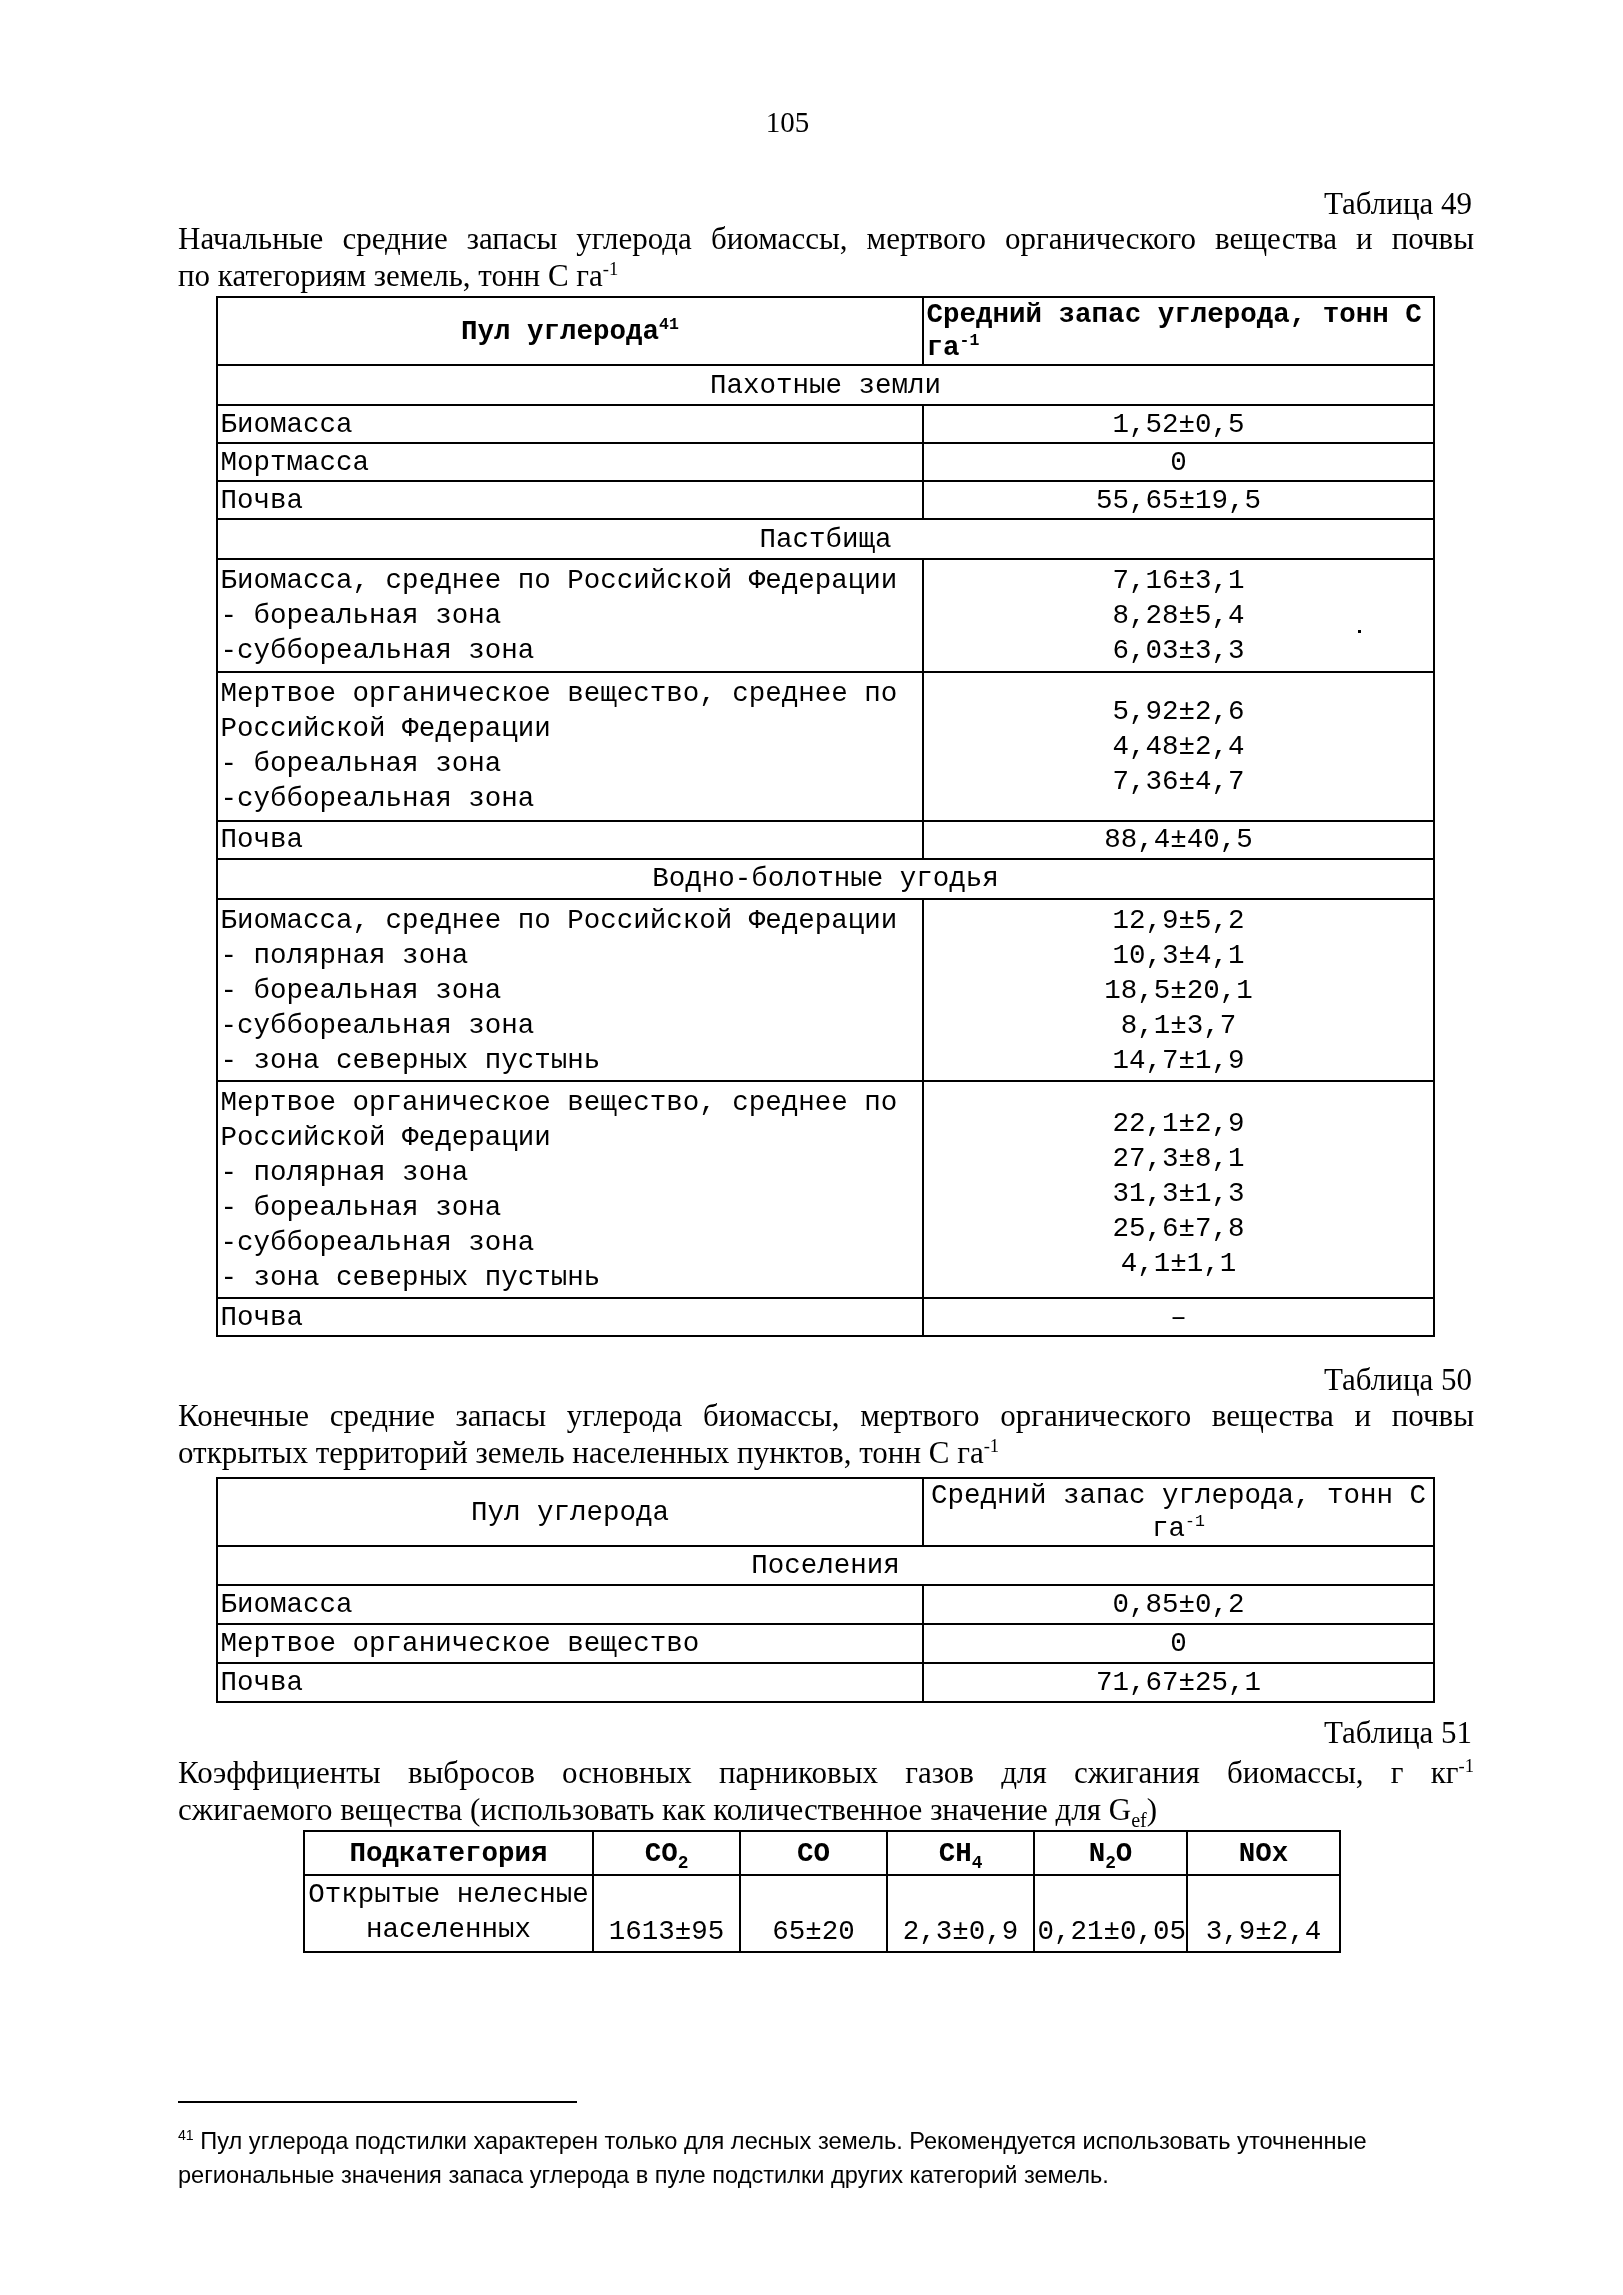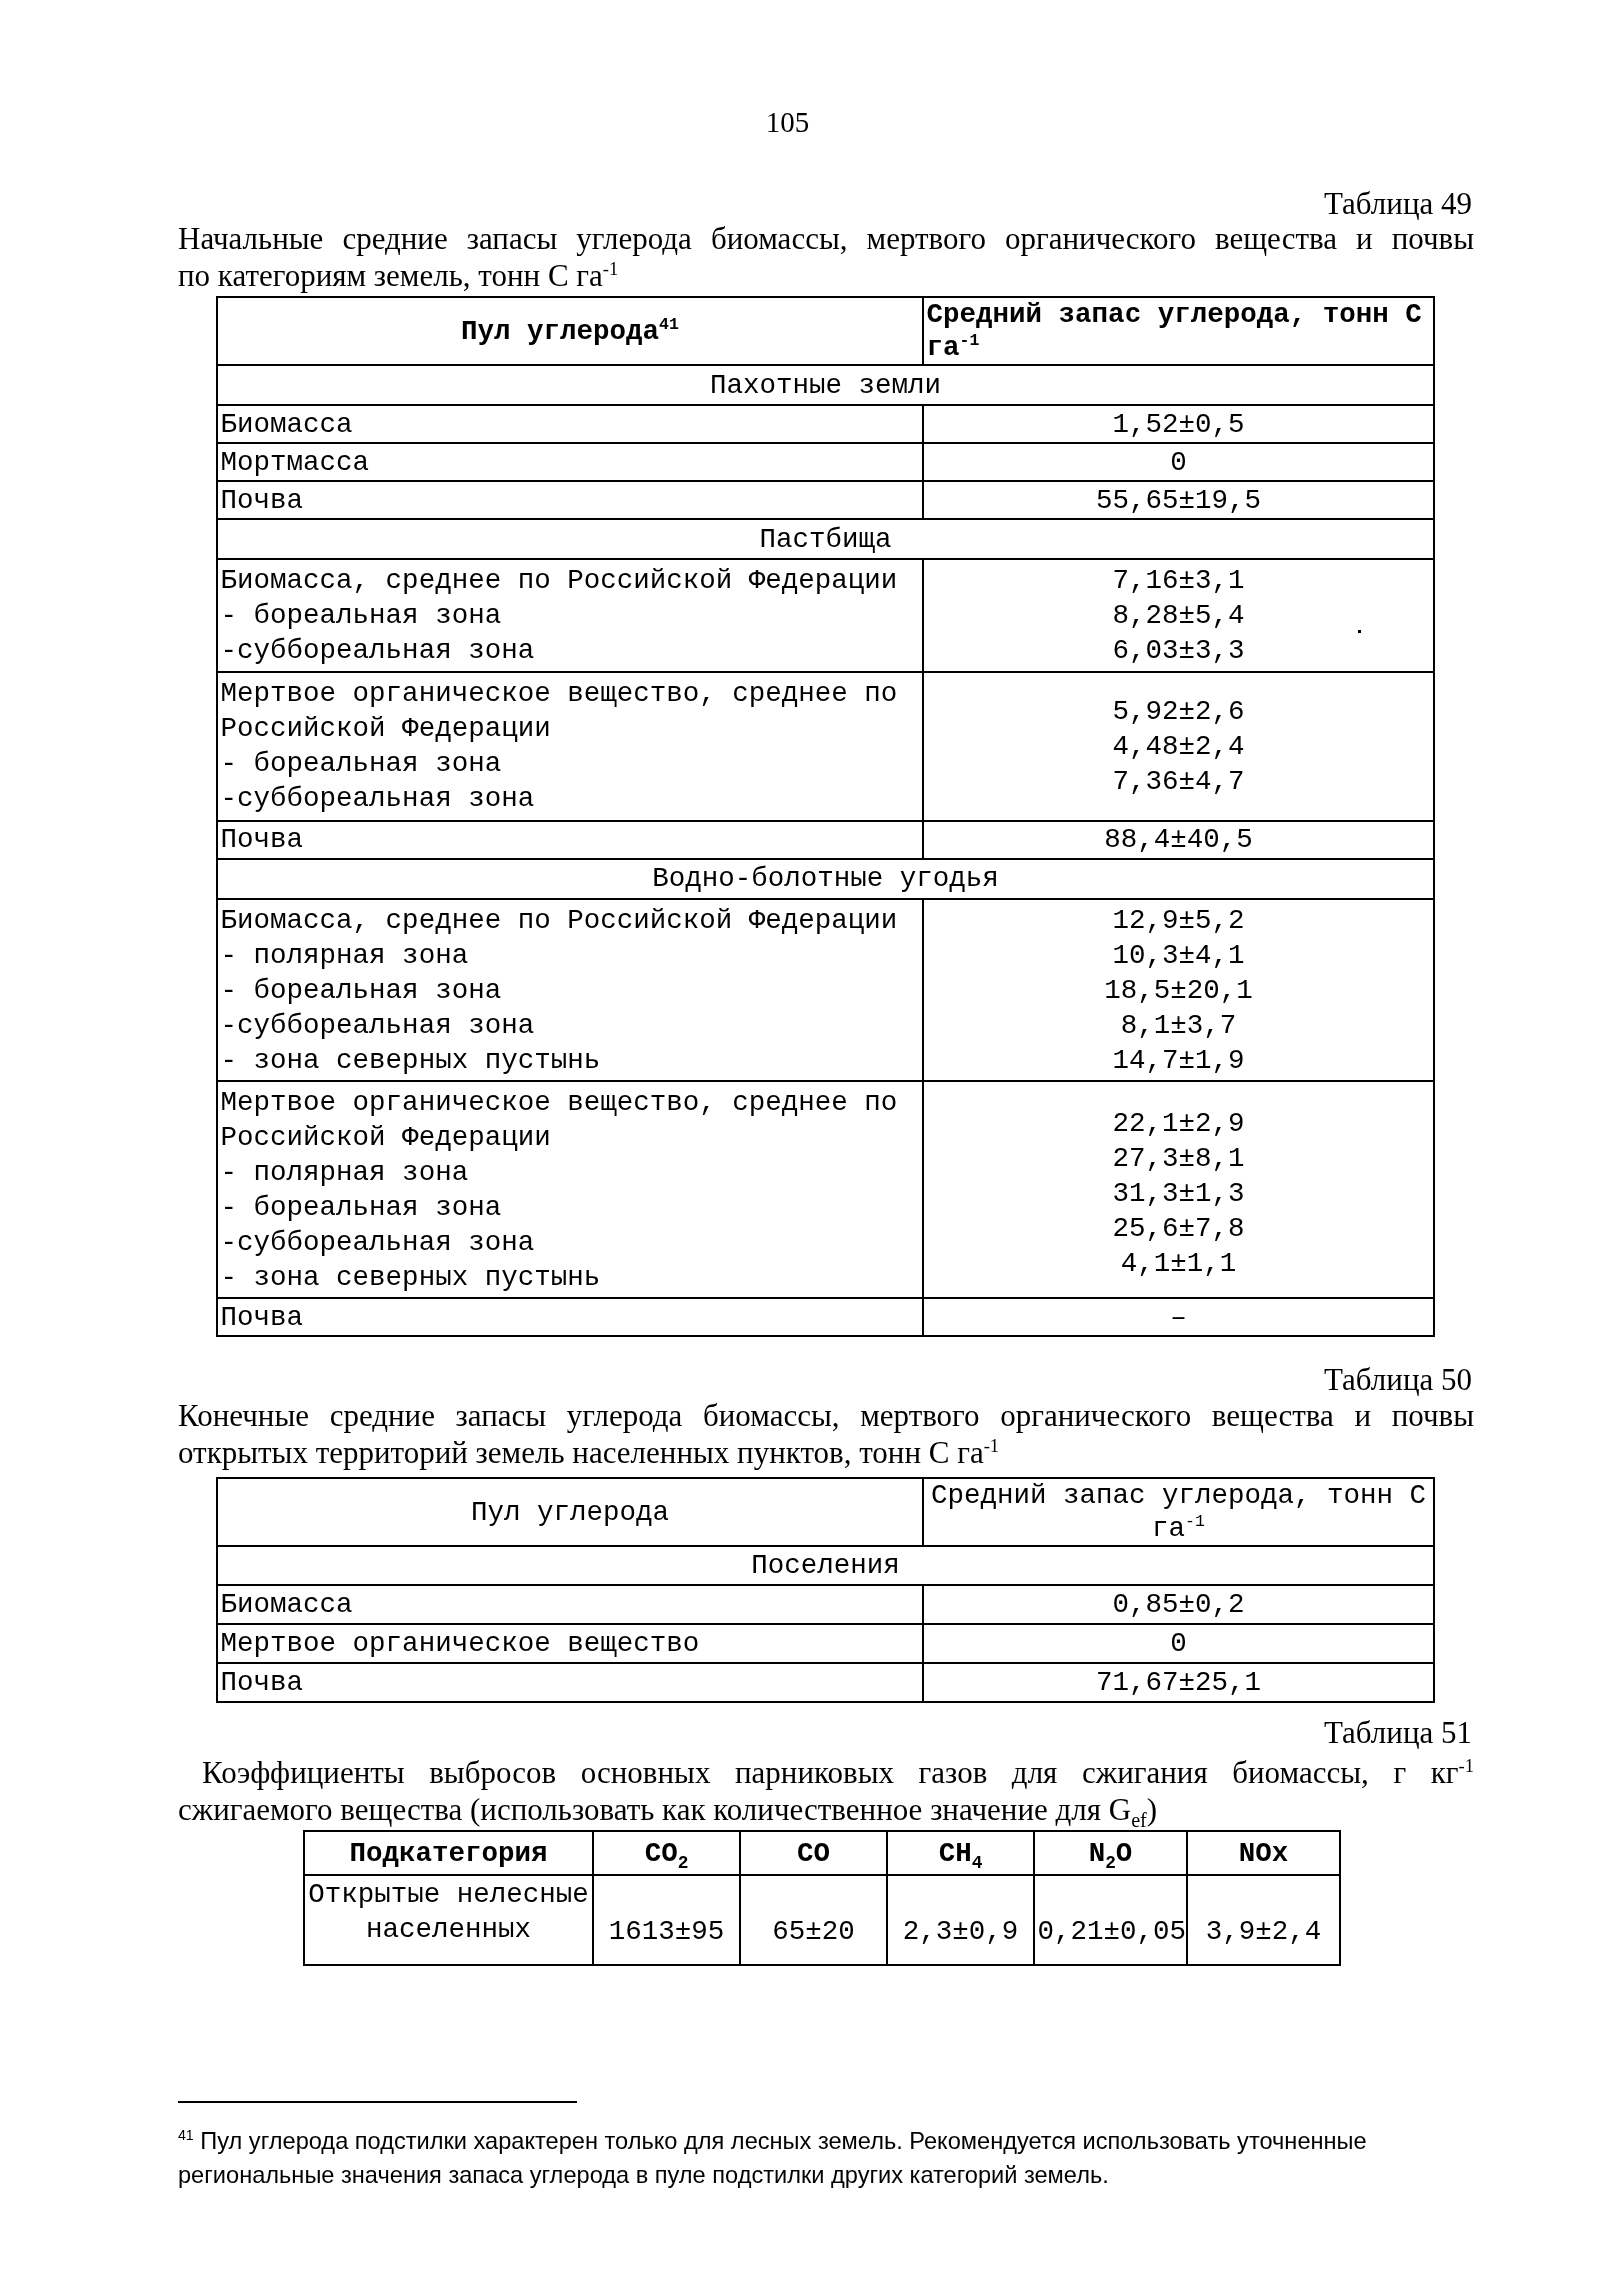--- a/index.html
+++ b/index.html
@@ -29,21 +29,21 @@
   #t49 tr.r1 td, #t49 tr.r1 th { height: 38px; }
 
   #t50 { left: 216px; top: 1477px; width: 1216px; }
   #t50 col.c1 { width: 706px; }
   #t50 col.c2 { width: 511px; }
   #t50 tr td, #t50 tr th { height: 37px; }
 
   #t51 { left: 303px; top: 1830px; width: 1035px; }
   #t51 th, #t51 td { text-align: center; }
   #t51 thead th { height: 42px; font-weight: bold; }
-  #t51 tbody td { height: 72px; vertical-align: bottom; padding-bottom: 16px; }
+  #t51 tbody td { height: 72px; vertical-align: bottom; padding-bottom: 3px; }
   #t51 tbody td.first { vertical-align: middle; line-height: 35px; }
 
   .footnote-rule { left: 178px; top: 2101px; width: 399px; height: 0; border-top: 2.6px solid #000; }
   .footnote { left: 178px; top: 2124px; width: 1296px; font-family: "Liberation Sans", "DejaVu Sans", sans-serif; font-size: 23.6px; line-height: 34px; }
   .footnote sup { font-size: 60%; }
   .speck { left: 1358px; top: 630px; width: 2.6px; height: 2.6px; background: #000; }
 </style>
 </head>
 <body>
 
@@ -189,21 +189,21 @@
   </tr>
   <tr>
     <td class="left">Почва</td>
     <td class="center">71,67±25,1</td>
   </tr>
 </tbody>
   </table>
 
 <div class="abs table-label" style="top:1714px;">Таблица 51</div>
 <div class="abs caption" style="top:1754px;">
-  <div style="text-align:justify;text-align-last:justify;margin-left:24px;"><span>Коэффициенты выбросов основных парниковых газов для сжигания биомассы, г кг</span><sup>-1</sup></div>
+  <div style="text-align:justify;text-align-last:justify;"><span>Коэффициенты выбросов основных парниковых газов для сжигания биомассы, г кг</span><sup>-1</sup></div>
   <div><span>сжигаемого вещества (использовать как количественное значение для G</span><sub>ef</sub><span>)</span></div>
 </div>
 
 <table id="t51" class="abs">
   <colgroup>
     <col style="width:289px">
       <col style="width:147px">
       <col style="width:147px">
       <col style="width:147px">
       <col style="width:153px">

